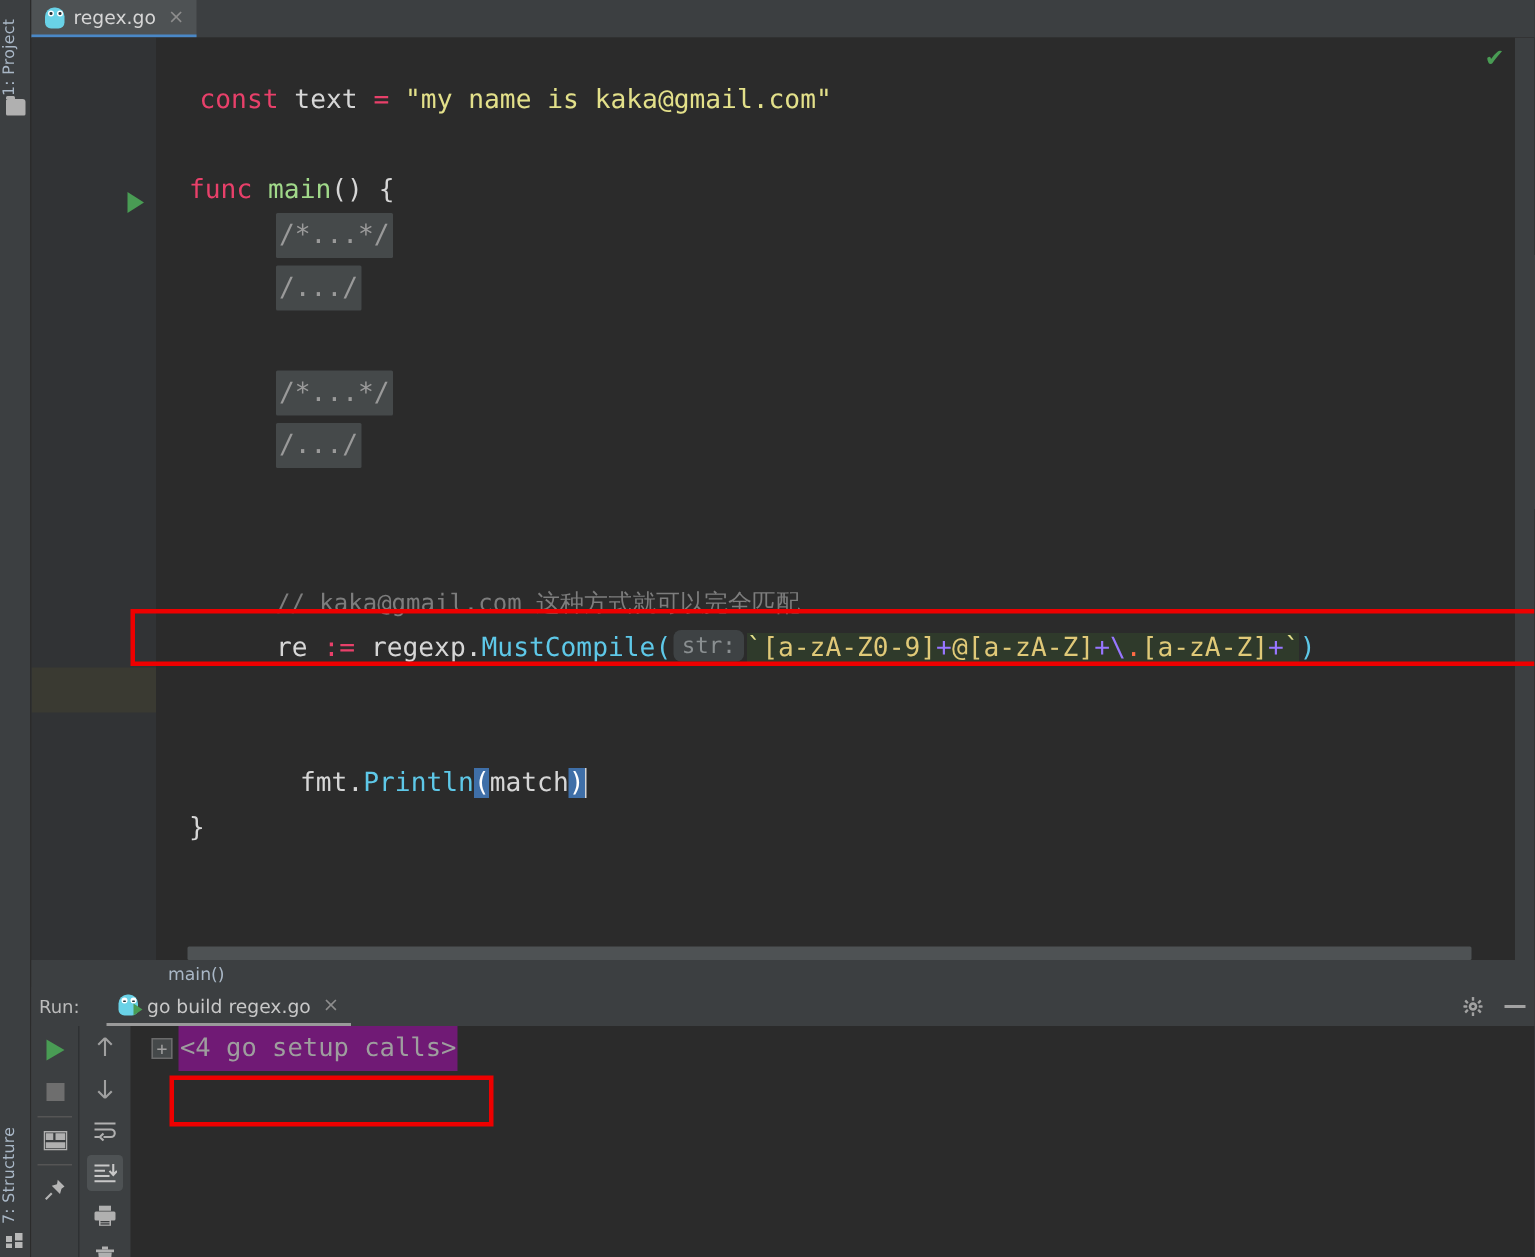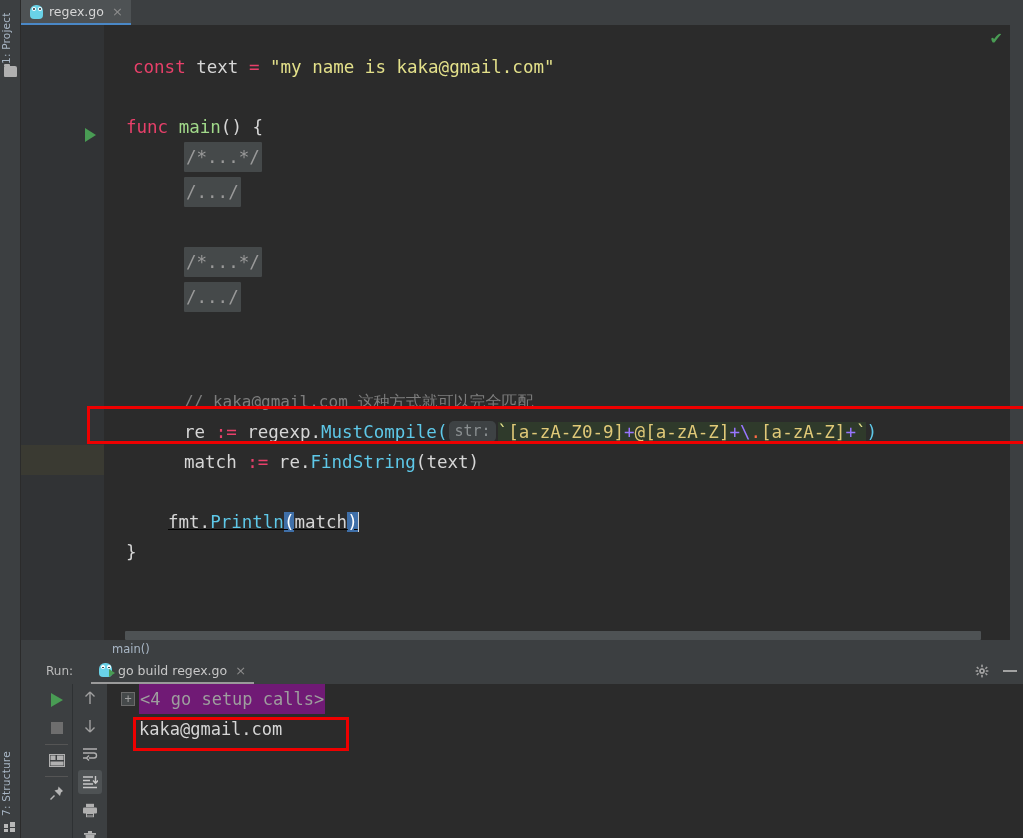--- a/index.html
+++ b/index.html
@@ -180,21 +180,20 @@
   .breadcrumb {
     position: absolute; left: 21px; bottom: 180px; right: 0; height: 18px;
     background: #3c3f41; color: #a9b7c6; font-size: 11.5px;
     display: flex; align-items: center; padding-left: 91px;
   }
 
   
   .runpanel {
     position: absolute; left: 21px; bottom: 0; right: 0; height: 180px;
     background: #3c3f41;
-    margin-left: 20px;
   }
   .run-header {
     position: absolute; left: 0; top: 0; right: 0; height: 26px;
     background: #3c3f41; display: flex; align-items: center;
   }
   .run-label {
     color: #bbbbbb; font-size: 12px; padding-left: 5px; width: 50px;
   }
   .run-tab {
     display: flex; align-items: center; gap: 6px; height: 26px;
@@ -356,24 +355,23 @@
 
       <div class="code-row" style="top:117px;left:80px;"><span class="fold">/*...*/</span></div>
       <div class="code-row" style="top:152px;left:80px;"><span class="fold">/.../</span></div>
       <div class="code-row" style="top:222px;left:80px;"><span class="fold">/*...*/</span></div>
       <div class="code-row" style="top:257px;left:80px;"><span class="fold">/.../</span></div>
 
       <div class="code-row cmt" style="top:362px;left:80px;font-size:16px;">// kaka@gmail.com 这种方式就可以完全匹配</div>
 
       <div class="code-row" style="top:392px;left:80px;"><span class="plain">re</span><span class="plain"> </span><span class="op">:=</span><span class="plain"> </span><span class="plain">regexp</span><span class="plain">.</span><span class="meth">MustCompile</span><span class="meth">(</span><span class="hintchip">str:</span><span class="strbg"><span class="rxtick">`</span><span class="rxcls">[a-zA-Z0-9]</span><span class="rxq">+</span><span class="rxcls">@</span><span class="rxcls">[a-zA-Z]</span><span class="rxq">+</span><span class="rxq">\</span><span class="rxdot">.</span><span class="rxcls">[a-zA-Z]</span><span class="rxq">+</span><span class="rxtick">`</span></span><span class="meth">)</span></div>
 
-      <div class="code-row" style="top:422px;left:80px;"><span class="plain">match</span><span class="plain"> </span><span class="op">:=</span><span class="plain"> </span><span class="plain">re</span><span class="plain">.</span><span class="meth">FindString</span><span class="plain">(text)</span></div>
-
-
-      <div class="code-row" style="top:482px;left:64px;text-decoration:underline;"><span class="plain">fmt</span><span class="plain">.</span><span class="meth">Println</span><span class="parenhl">(</span><span class="plain">match</span><span class="parenhl">)</span><span class="plain" style="border-left:1.5px solid #d6d6d6;"></span></div>
+
+
+      <div class="code-row" style="top:482px;left:96px;"><span class="plain">fmt</span><span class="plain">.</span><span class="meth">Println</span><span class="parenhl">(</span><span class="plain">match</span><span class="parenhl">)</span><span class="plain" style="border-left:1.5px solid #d6d6d6;"></span></div>
 
       <div class="code-row plain" style="top:512px;left:22px;">}</div>
 
       <div class="okcheck">✔</div>
     </div>
 
     <div class="edscroll-v"></div>
     <div class="edscroll-h"></div>
 
     <div class="redbox" style="left:66px;top:381px;width:954px;height:38px;"></div>
@@ -480,21 +478,20 @@
             <rect x="1" y="3" width="12" height="1.8" fill="#b0b0b0"></rect>
             <rect x="5" y="1" width="4" height="2" fill="#b0b0b0"></rect>
             <path d="M2.5 5 H11.5 L10.6 14.5 H3.4 z" fill="#b0b0b0"></path>
           </svg>
         </div>
       </div>
 
       <div class="console">
         <div class="expander"><span>+</span></div>
         <div class="cons-line" style="top:0px;left:32px;"><span class="cons-fold">&lt;4 go setup calls&gt;</span></div>
-        <div class="cons-line" style="top:30px;left:32px;">kaka@gmail.com</div>
 
         <div class="redbox" style="left:26px;top:33px;width:216px;height:34px;"></div>
       </div>
 
     </div>
   </div>
 
 </div>
 
 </body></html>

